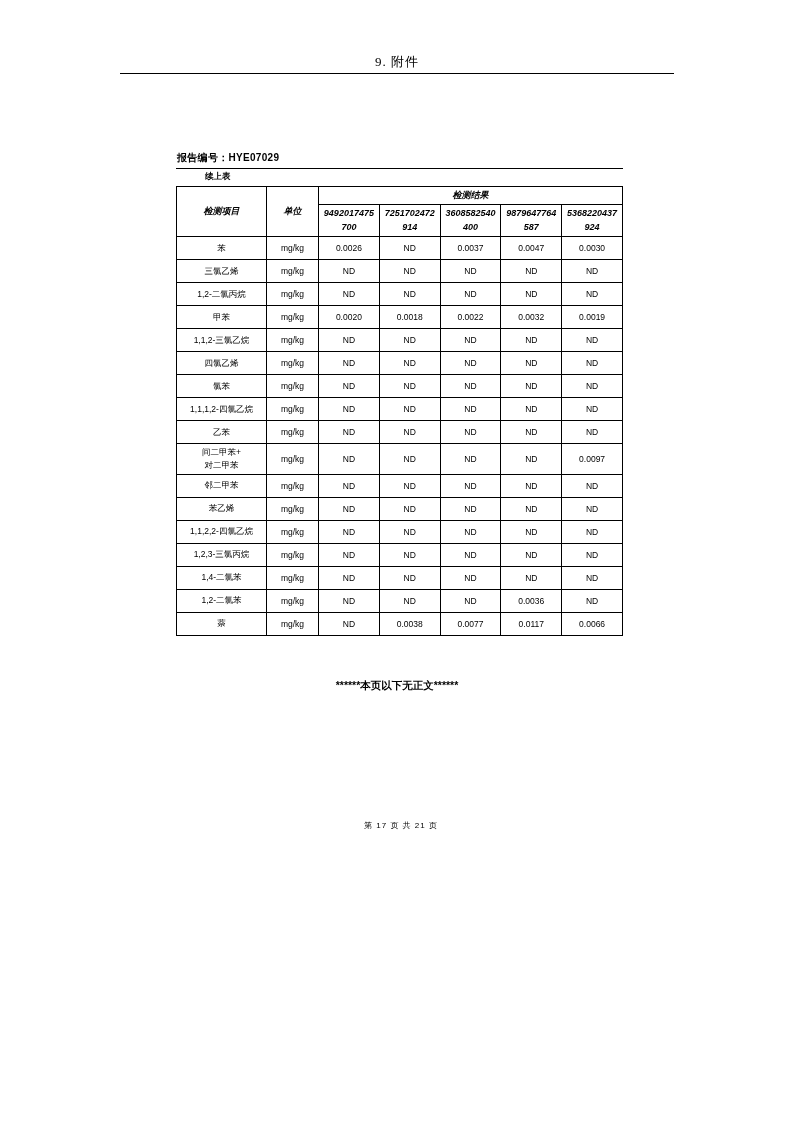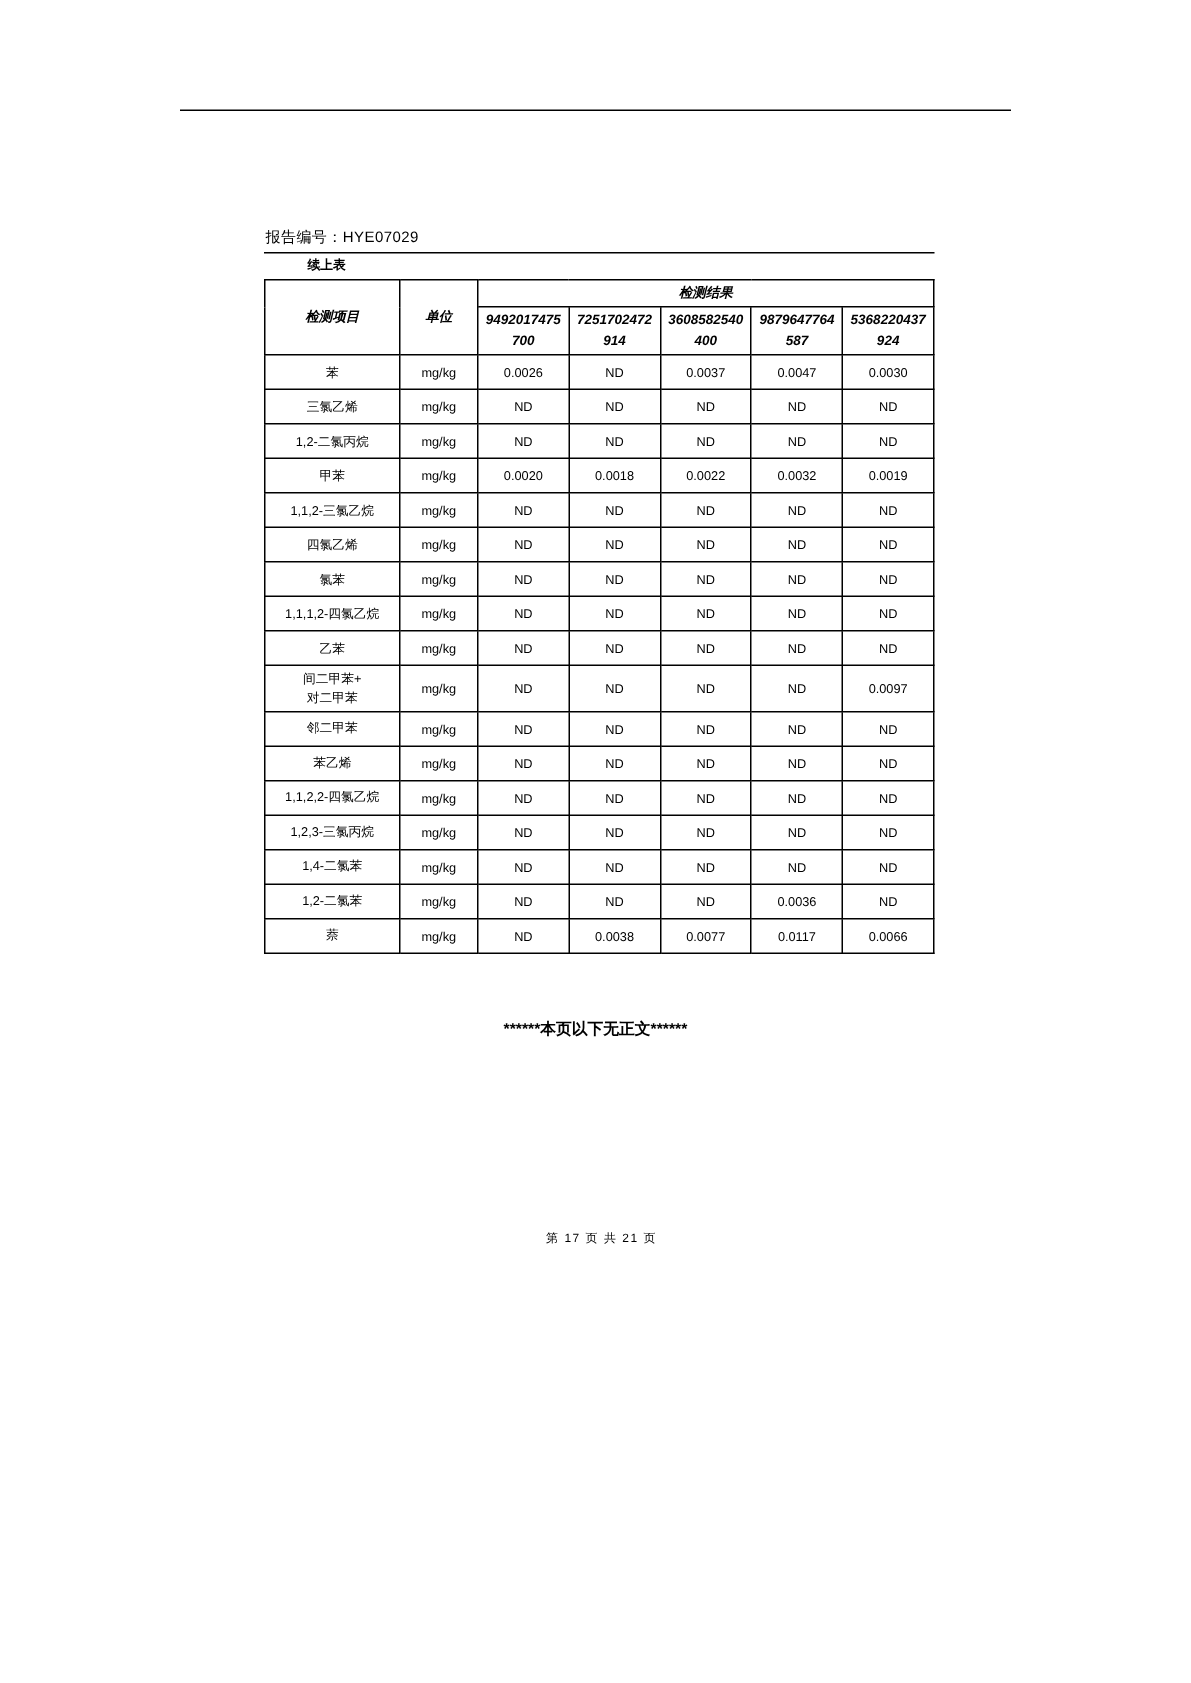--- a/index.html
+++ b/index.html
@@ -29,21 +29,21 @@
     top: 73px;
     left: 120px;
     width: 554px;
     border-top: 1.5px solid #000;
   }
   .report-label {
     position: absolute;
     top: 151px;
     left: 177px;
     font-size: 10px;
-    font-weight: normal;
+    font-weight: bold;
     letter-spacing: 0.3px;
   }
   .report-rule {
     position: absolute;
     top: 168px;
     left: 176px;
     width: 447px;
     border-top: 1.5px solid #000;
   }
   .continued {
@@ -100,20 +100,21 @@
     width: 100%;
     text-align: center;
     font-size: 12.5px;
   }
 </style>
 </head>
 <body>
 
 <div class="page">
 
+  <div class="header-title">9. 附件</div>
   <div class="header-rule"></div>
 
   <div class="report-label">报告编号：HYE07029</div>
   <div class="report-rule"></div>
   <div class="continued">续上表</div>
 
   <table class="results">
     <thead>
       <tr>
         <th class="col-item" rowspan="2">检测项目</th>

